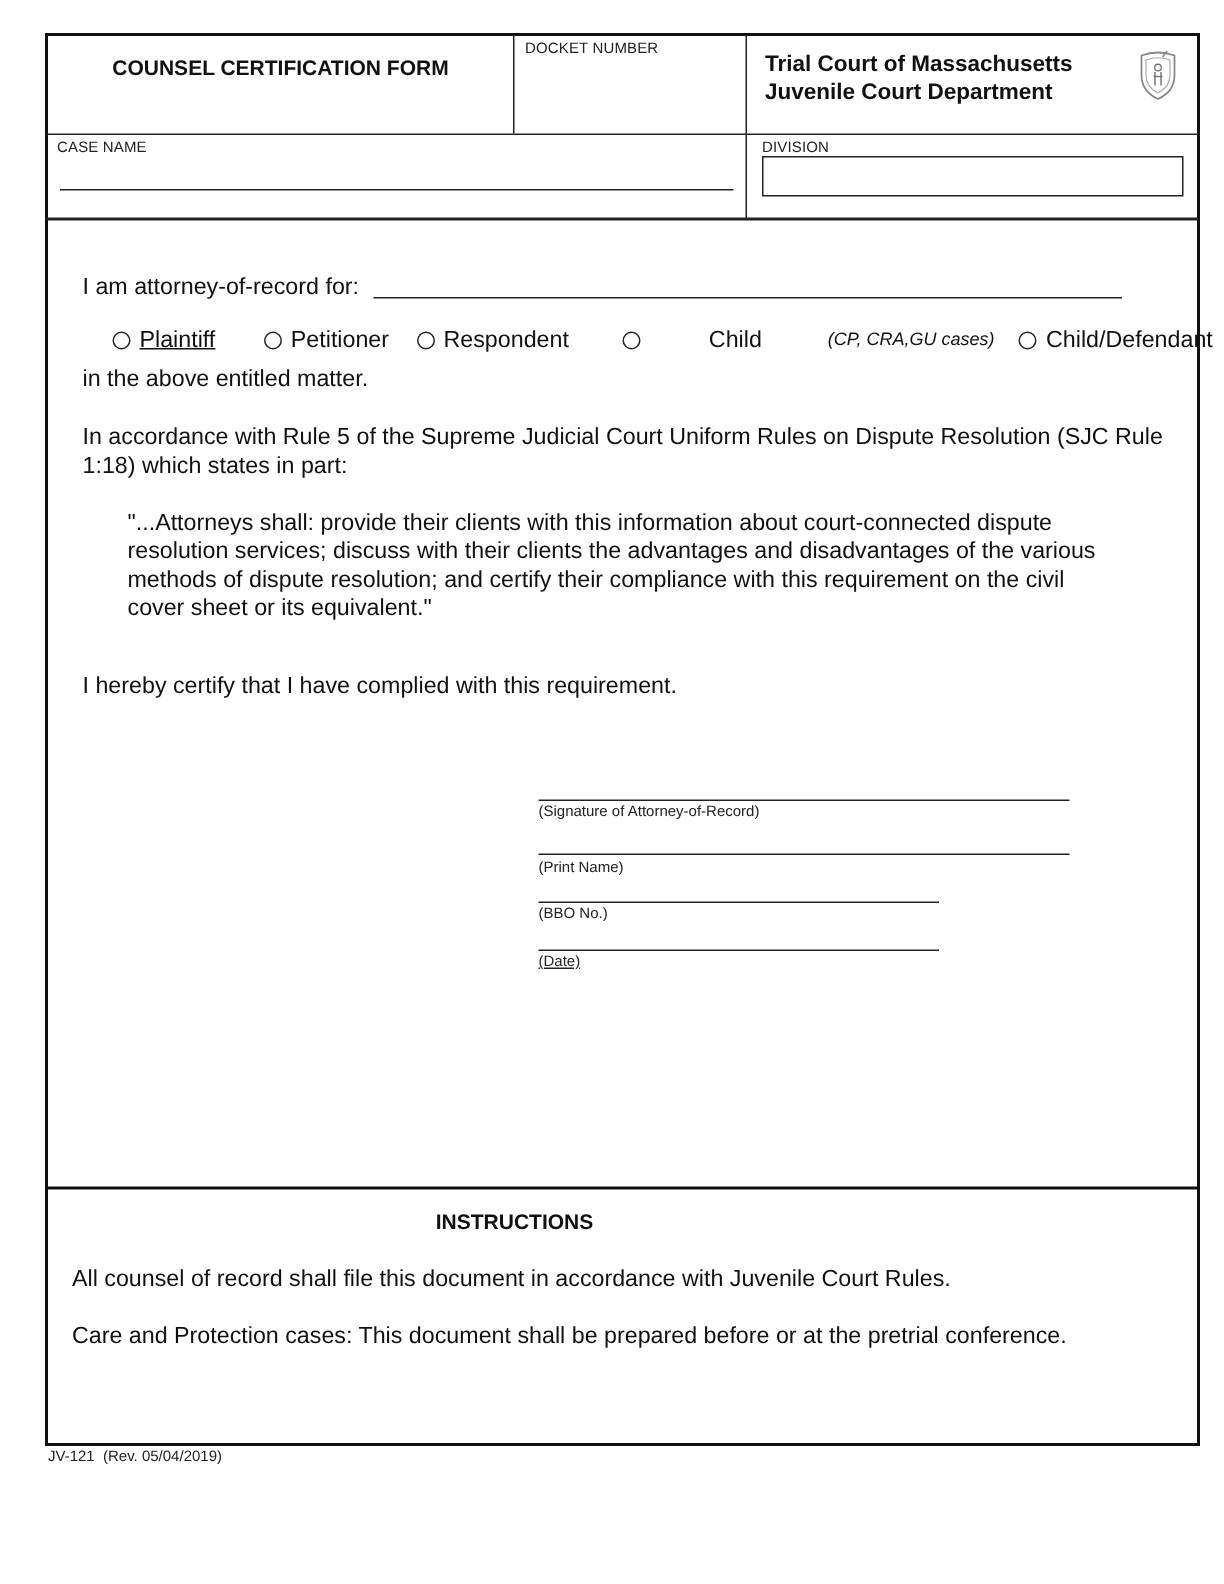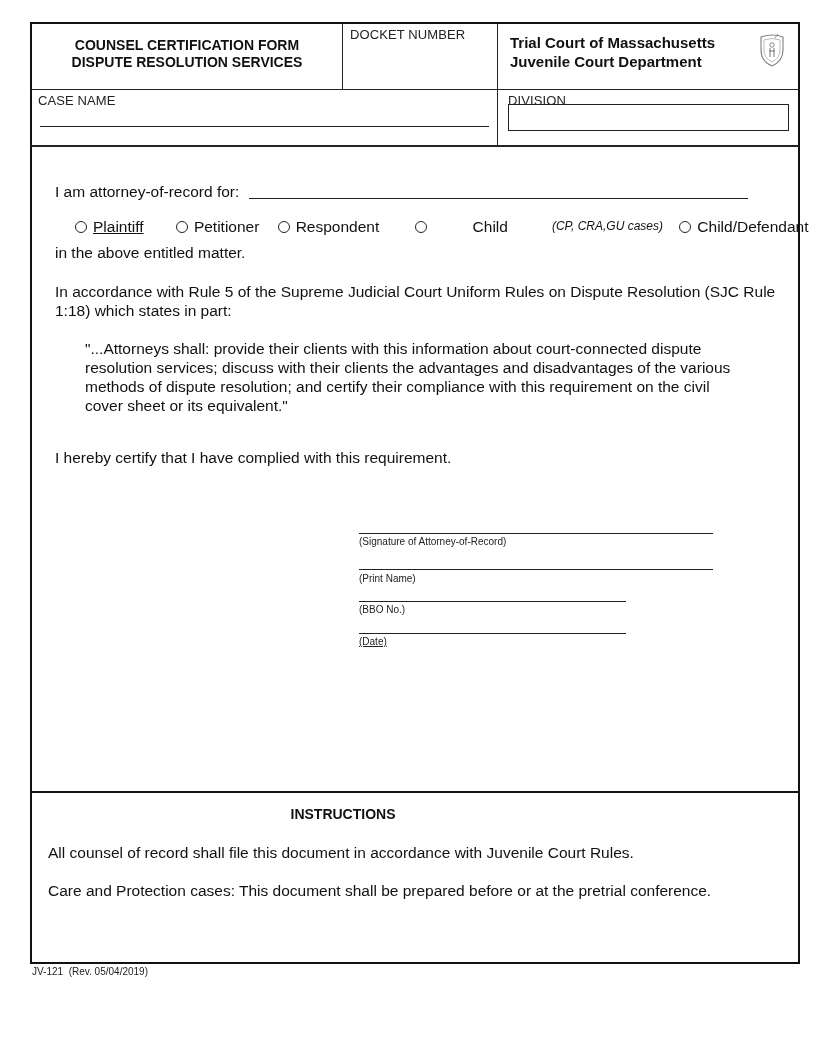--- a/index.html
+++ b/index.html
@@ -2,21 +2,21 @@
 <html><head>
 <meta charset="utf-8">
 <style>
   html, body { margin: 0; padding: 0; background: #ffffff; }
   body { width: 816px; height: 1056px; position: relative; font-family: "Liberation Sans", sans-serif; color: #111; overflow: hidden; }
   .abs { position: absolute; }
   .frame { position: absolute; left: 30px; top: 22px; width: 770px; height: 942px; border: 2px solid #111; box-sizing: border-box; }
   .hline { position: absolute; height: 0; border-top: 1.5px solid #222; }
   .vline { position: absolute; width: 0; border-left: 1.5px solid #222; }
   .title { font-weight: bold; font-size: 14px; line-height: 17px; text-align: center; }
-  .small-label { font-size: 13px; color: #222; letter-spacing: 0.1px; }
+  .small-label { font-size: 10px; color: #222; letter-spacing: 0.1px; }
   .court { font-weight: bold; font-size: 15px; line-height: 19px; }
   .body-text { font-size: 15.5px; line-height: 19px; color: #111; }
   .radio { display: inline-flex; align-items: center; }
   .radio-circle { display: inline-block; width: 12px; height: 12px; border: 1.2px solid #222; border-radius: 50%; margin-right: 6px; box-sizing: border-box; }
   .sig-line { position: absolute; border-top: 1.3px solid #222; }
   .sig-label { position: absolute; font-size: 10px; color: #222; }
   .input-box { position: absolute; border: 1.2px solid #222; box-sizing: border-box; background: #fff; }
   .seal { position: absolute; left: 757px; top: 32px; width: 30px; height: 36px; }
 </style>
 </head>
@@ -24,21 +24,20 @@
 
 <div class="frame"></div>
 
 <div class="vline" style="left:342px; top:23px; height:66px;"></div>
 <div class="vline" style="left:497px; top:23px; height:123px;"></div>
 <div class="hline" style="left:31px; top:89px; width:768px;"></div>
 <div class="hline" style="left:31px; top:145px; width:768px; border-top-width:2px;"></div>
 
 <div class="abs title" style="left:32px; top:37px; width:310px;">
   <div>COUNSEL CERTIFICATION FORM</div>
-  <div>DISPUTE RESOLUTION SERVICES</div>
 </div>
 
 <div class="abs small-label" style="left:350px; top:27px;">DOCKET NUMBER</div>
 <div class="abs" style="left:346px; top:40px; width:148px; height:46px;"></div>
 
 <div class="abs court" style="left:510px; top:33px;">
   <div>Trial Court of Massachusetts</div>
   <div>Juvenile Court Department</div>
 </div>
 

